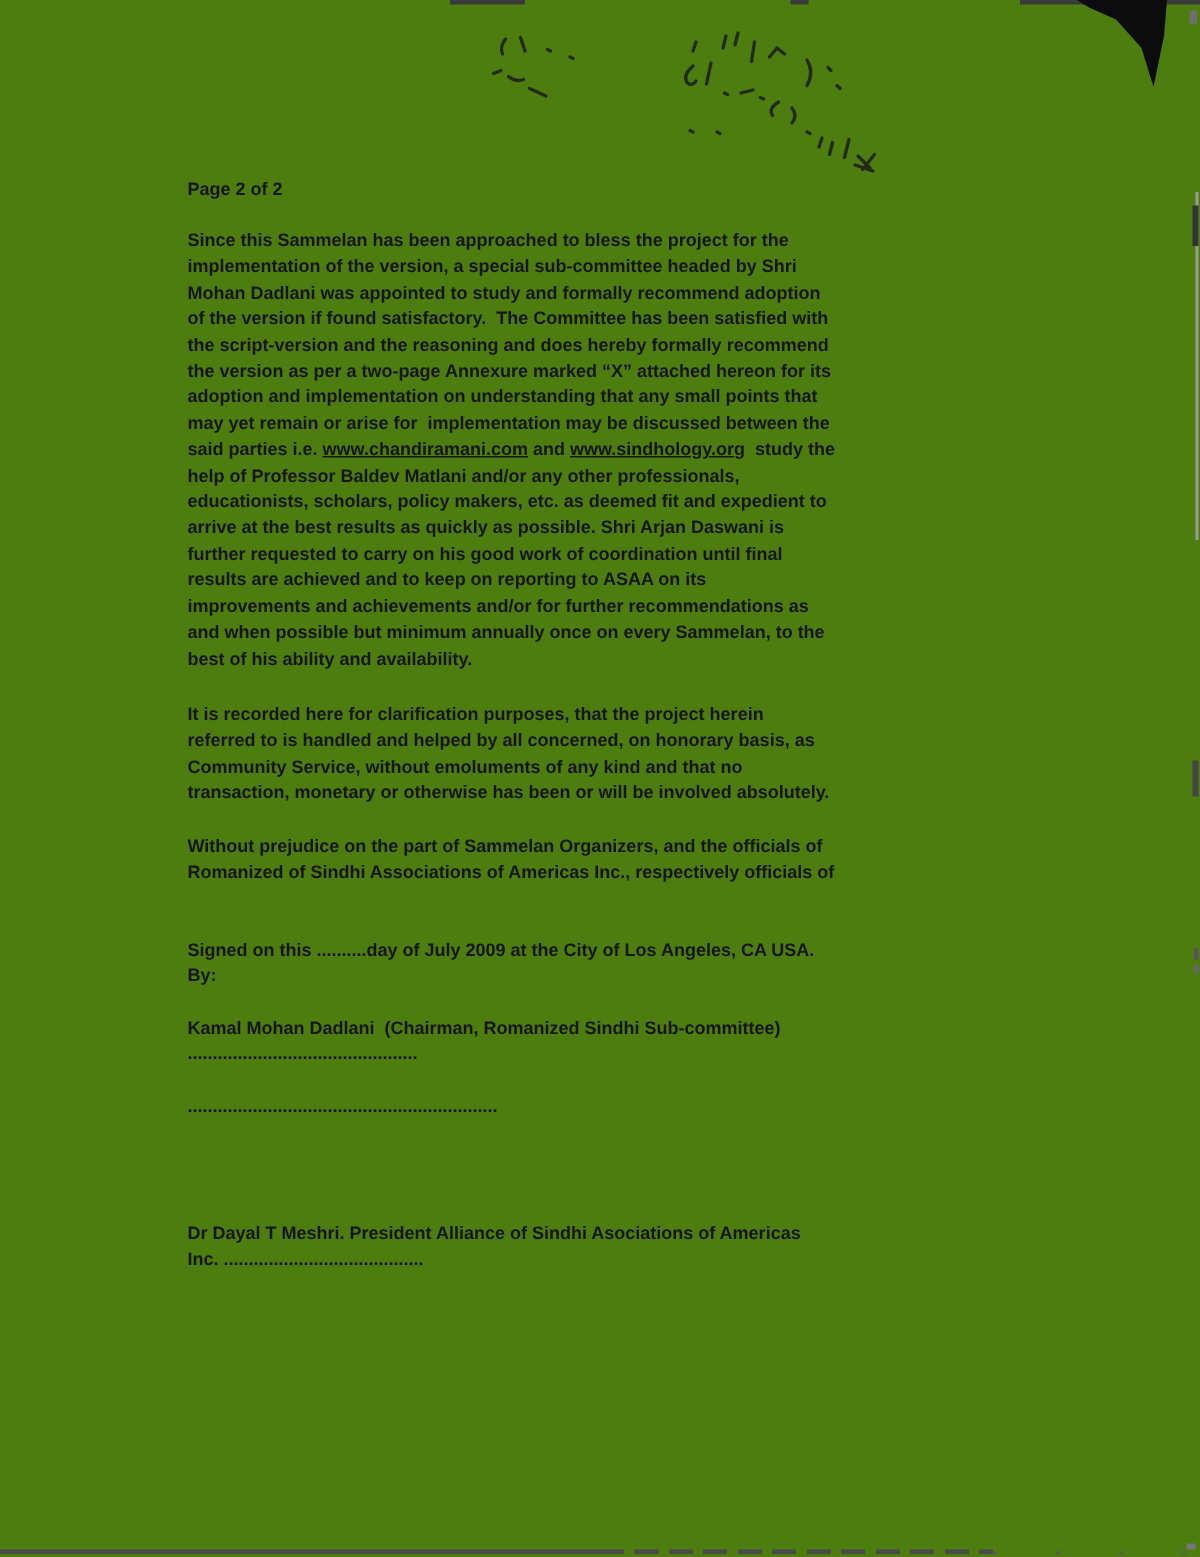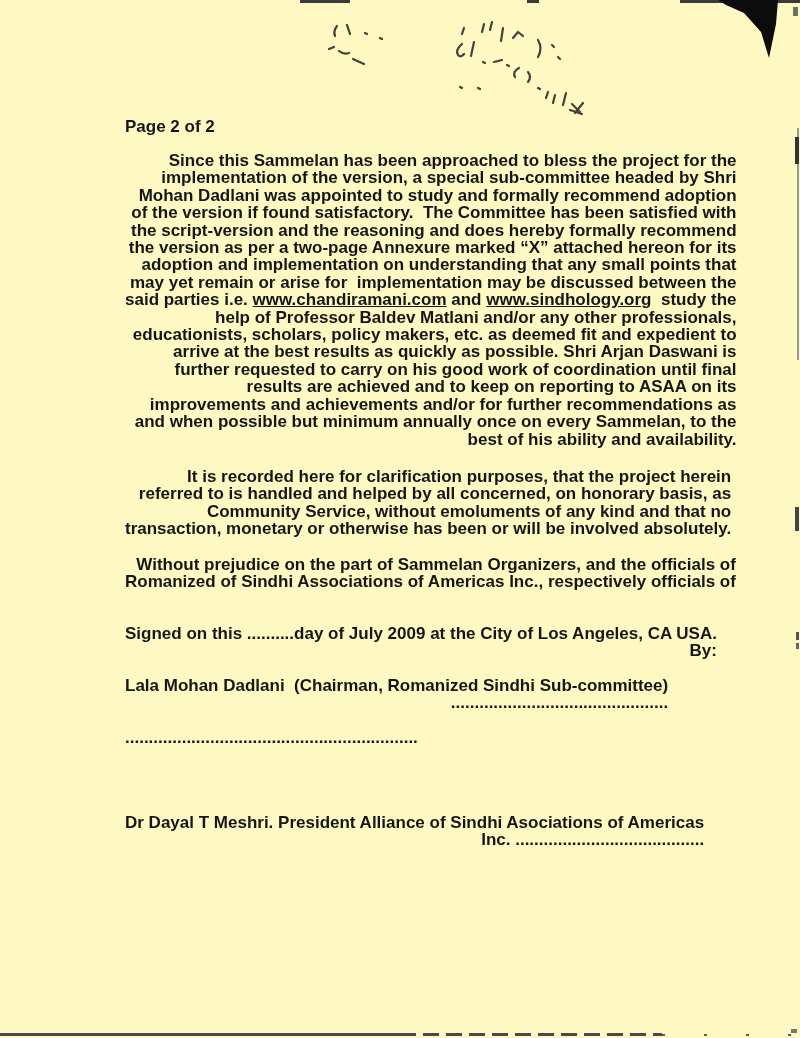--- a/index.html
+++ b/index.html
@@ -1,26 +1,26 @@
 <!DOCTYPE html>
 <html><head>
 <meta charset="utf-8">
 <style>
   html,body{margin:0;padding:0;}
   body{
     width:800px;height:1038px;position:relative;background:#ffffff;
     font-family:"Liberation Sans",sans-serif;
   }
   .page{
-    position:absolute;inset:0;background:#fef9c3;overflow:hidden;
-    color:#161616;font-weight:700;font-size:17px;
+    position:absolute;inset:0;background:#4d7c0f;overflow:hidden;
+    color:#161616;font-weight:700;font-size:12px;
   }
   .page-label{position:absolute;left:125px;top:118px;line-height:17.4px;white-space:pre;}
   .para{position:absolute;left:125px;line-height:17.4px;}
-  .line{display:block;white-space:pre;text-align:right;}
+  .line{display:block;white-space:pre;}
   .link{text-decoration:underline;margin-top:24px;}
   
   .artifact{position:absolute;}
   .edge-top{top:0;height:3px;background:#3a3a3a;}
   .edge-bottom-solid{left:0;top:1033px;width:400px;height:3px;background:#4a4a4a;}
   .edge-bottom-dashed{left:400px;top:1033px;width:262px;height:3px;
     background:repeating-linear-gradient(90deg,#4a4a4a 0 16px,transparent 16px 23px);}
   .edge-bottom-dots{left:662px;top:1034px;width:138px;height:2px;
     background:repeating-linear-gradient(90deg,#5a5a5a 0 3px,transparent 3px 42px);}
   .edge-right-line{left:797px;top:128px;width:2px;height:232px;background:#9a9a9a;}
@@ -106,21 +106,21 @@
 
   <div class="para" style="top:556px">
     <span><span class="line">Without prejudice on the part of Sammelan Organizers, and the officials of</span><span class="line">Romanized of Sindhi Associations of Americas Inc., respectively officials of</span></span>
   </div>
 
   <div class="para" style="top:625px">
     <span><span class="line">Signed on this ..........day of July 2009 at the City of Los Angeles, CA USA.</span><span class="line">By:</span></span>
   </div>
 
   <div class="para" style="top:677px">
-    <span><span class="line">Lala Mohan Dadlani  (Chairman, Romanized Sindhi Sub-committee)</span><span class="line">..............................................</span></span>
+    <span><span class="line">Kamal Mohan Dadlani  (Chairman, Romanized Sindhi Sub-committee)</span><span class="line">..............................................</span></span>
   </div>
 
   <div class="para" style="top:729px">
     <span><span class="line">..............................................................</span></span>
   </div>
 
   <div class="para" style="top:814px">
     <span><span class="line">Dr Dayal T Meshri. President Alliance of Sindhi Asociations of Americas</span><span class="line">Inc. ........................................</span></span>
   </div>
 

